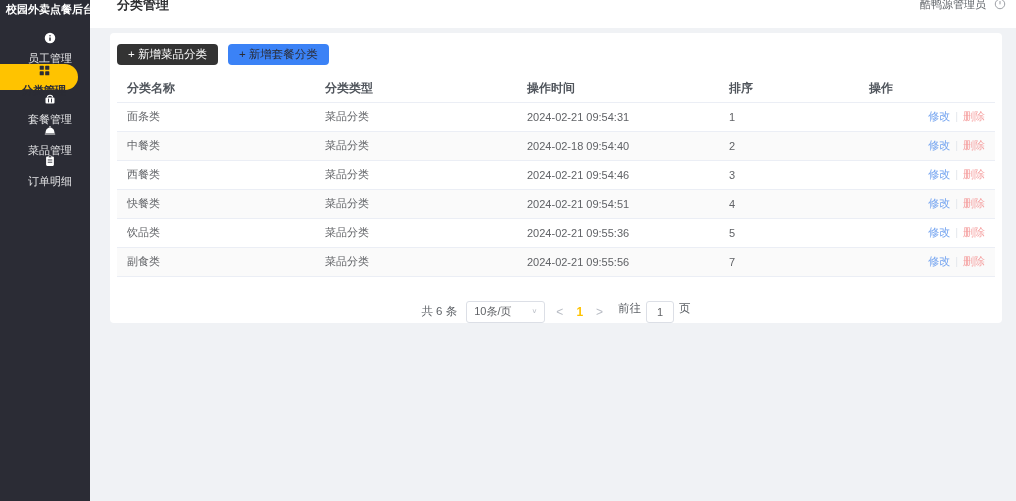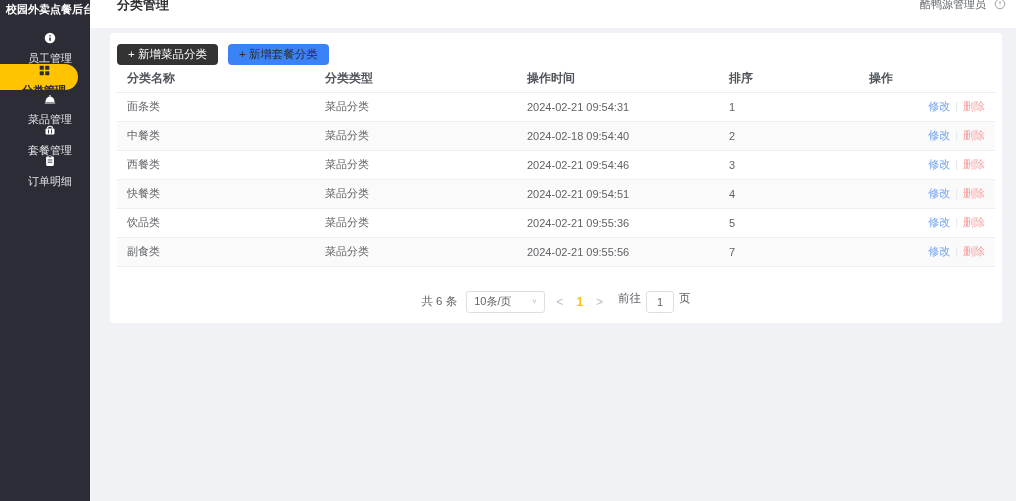--- a/index.html
+++ b/index.html
@@ -40,21 +40,21 @@
   .page-title { font-size:13px; font-weight:bold; color:#303133; line-height:16px; }
   .header-right { display:flex; align-items:flex-start; gap:8px; margin-top:1px; }
   .username { font-size:11px; color:#5f6368; line-height:13px; }
   .power-wrap { width:12px; height:12px; display:flex; cursor:pointer; }
   
   .main { position:absolute; left:90px; top:28px; right:0; bottom:0; background:#f0f2f5; }
   .card {
     position:absolute; left:20px; top:5px; width:892px; height:290px;
     background:#ffffff; border-radius:4px; padding:0 7px;
   }
-  .btn-row { display:flex; gap:10px; margin:11px 0 0 0;align-items:center; }
+  .btn-row { display:flex; gap:10px; margin:11px 0 10px 0;align-items:center; }
   .btn {
     border:none; border-radius:4px; font-size:11.5px; padding:0 11px; height:21px;
     line-height:21px; cursor:pointer; font-family:inherit; white-space:nowrap;
   }
   .btn-dark  { background:#333333; color:#ffffff; }
   .btn-yellow{ background:#3b82f6; color:#2b2c35; }
   
   table.cat-table { width:100%; border-collapse:collapse; table-layout:fixed; }
   .cat-table th {
     text-align:left; font-size:12px; color:#50555c; font-weight:bold;
@@ -115,38 +115,38 @@
           <rect x="1" y="9" width="6" height="6" rx="1" fill="#2b2c35"></rect>
           <rect x="9" y="9" width="6" height="6" rx="1" fill="#2b2c35"></rect>
         </svg>
       </span>
       <span>分类管理</span>
     </div>
 
     <div class="menu-item">
       <span class="mi-icon">
         <svg width="12" height="12" viewBox="0 0 16 16">
-          <path d="M2 12 C2 7.5 4.7 4.5 8 4.5 C11.3 4.5 14 7.5 14 12 Z" fill="#ffffff"></path>
-          <rect x="7" y="2.5" width="2" height="2" rx="1" fill="#ffffff"></rect>
-          <rect x="1" y="12.5" width="14" height="1.6" rx="0.8" fill="#ffffff"></rect>
-        </svg>
-      </span>
-      <span>菜品管理</span>
-    </div>
-
-    <div class="menu-item">
-      <span class="mi-icon">
-        <svg width="12" height="12" viewBox="0 0 16 16">
           <path d="M4.5 6 C4.5 2 11.5 2 11.5 6" fill="none" stroke="#ffffff" stroke-width="1.4"></path>
           <rect x="2" y="6" width="12" height="8" rx="1.5" fill="#ffffff"></rect>
           <rect x="5.4" y="7.5" width="1.2" height="5" fill="#2b2c35"></rect>
           <rect x="9.4" y="7.5" width="1.2" height="5" fill="#2b2c35"></rect>
         </svg>
       </span>
       <span>套餐管理</span>
+    </div>
+
+    <div class="menu-item">
+      <span class="mi-icon">
+        <svg width="12" height="12" viewBox="0 0 16 16">
+          <path d="M2 12 C2 7.5 4.7 4.5 8 4.5 C11.3 4.5 14 7.5 14 12 Z" fill="#ffffff"></path>
+          <rect x="7" y="2.5" width="2" height="2" rx="1" fill="#ffffff"></rect>
+          <rect x="1" y="12.5" width="14" height="1.6" rx="0.8" fill="#ffffff"></rect>
+        </svg>
+      </span>
+      <span>菜品管理</span>
     </div>
 
     <div class="menu-item">
       <span class="mi-icon">
         <svg width="12" height="12" viewBox="0 0 16 16">
           <rect x="2.8" y="2" width="10.4" height="12.5" rx="1.5" fill="#ffffff"></rect>
           <rect x="6" y="1" width="4" height="2.6" rx="0.8" fill="#2b2c35" stroke="#ffffff" stroke-width="0.8"></rect>
           <rect x="5" y="6" width="6" height="1.2" fill="#2b2c35"></rect>
           <rect x="5" y="9" width="6" height="1.2" fill="#2b2c35"></rect>
         </svg>

